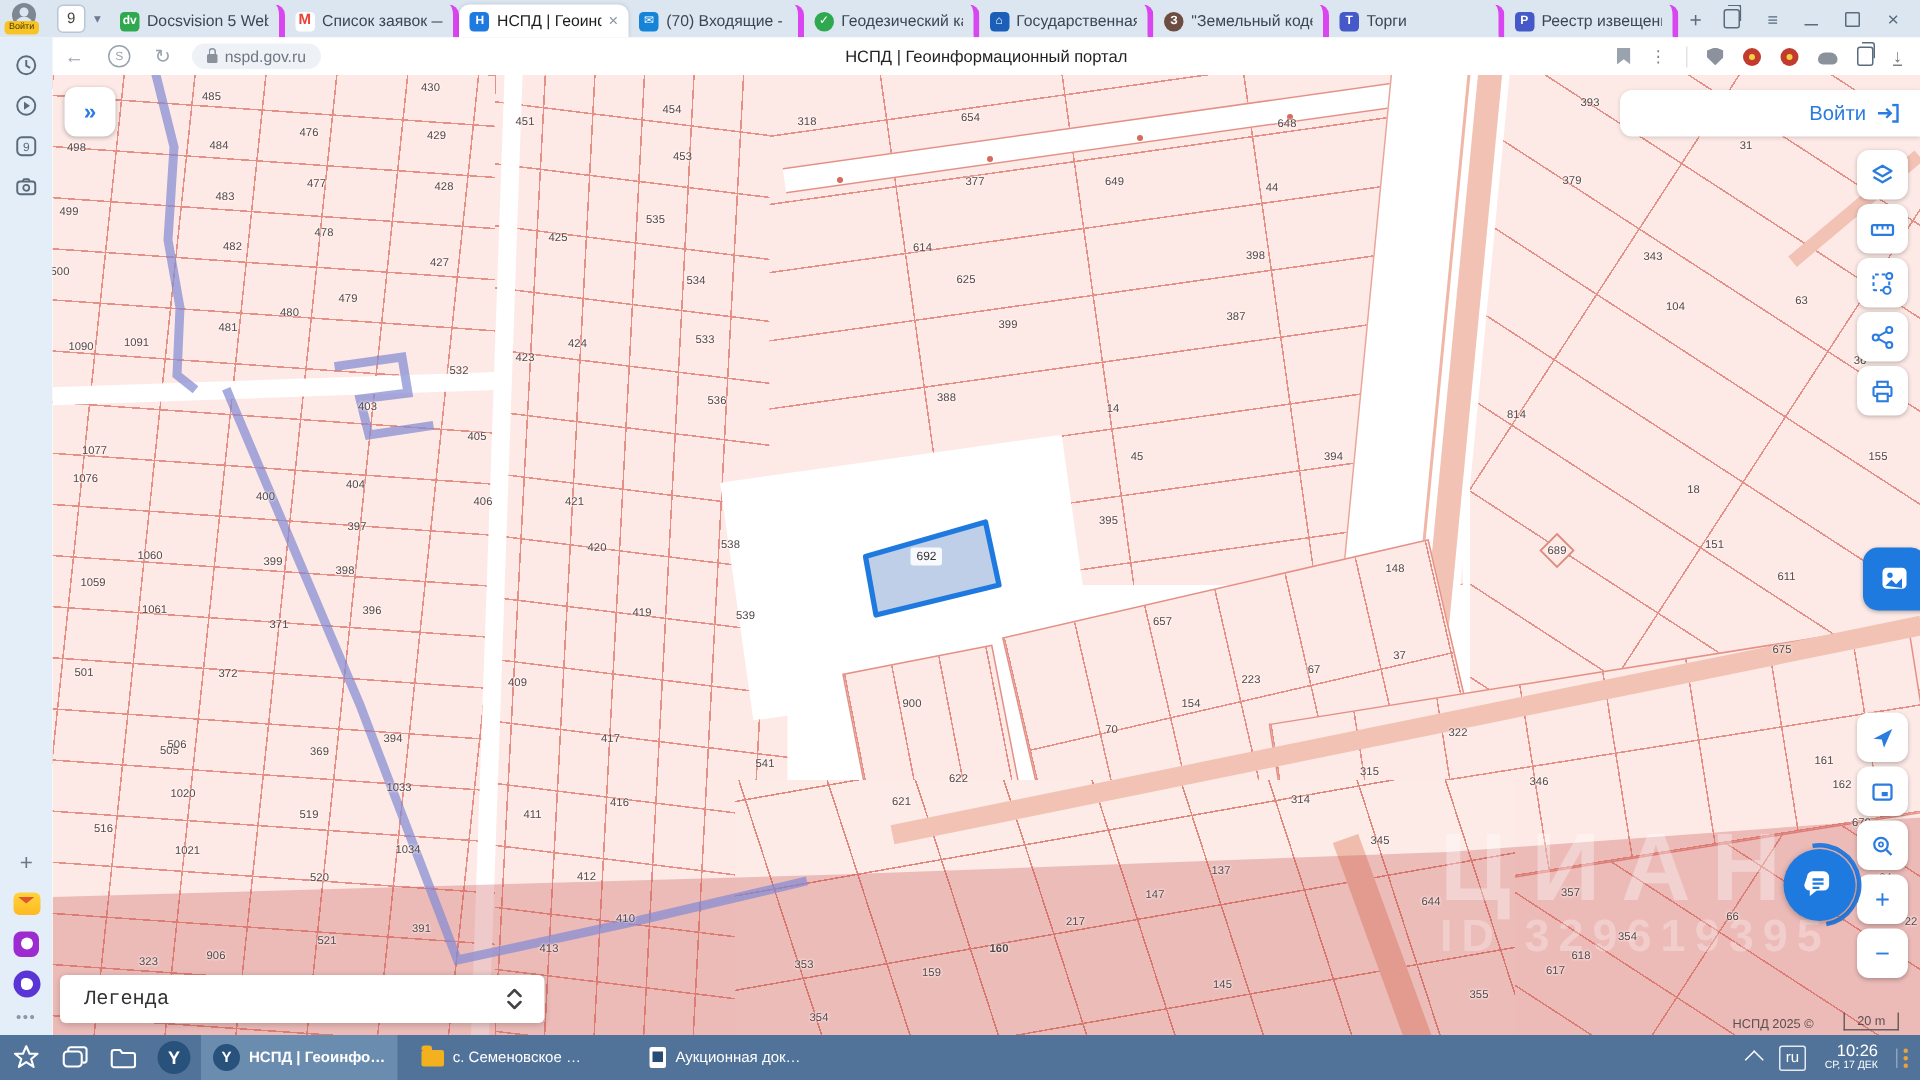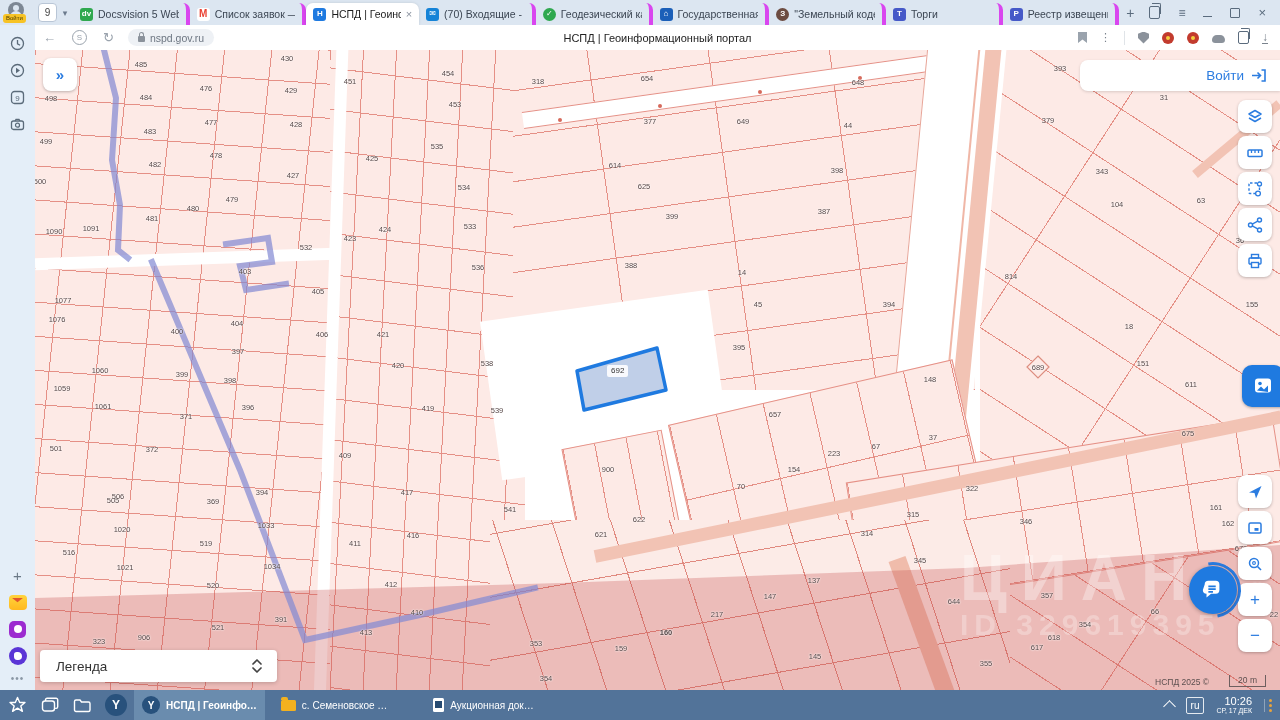--- a/index.html
+++ b/index.html
@@ -72,21 +72,21 @@
   #mapsvg{position:absolute;inset:0;z-index:5;}
   .mapbtn{width:34px;height:33px;background:#fff;border-radius:8px;box-shadow:0 1px 3px rgba(0,0,0,.25);display:flex;align-items:center;justify-content:center;color:#2b7ce0;}
   .ctrl-col{position:absolute;right:8px;display:flex;flex-direction:column;gap:3px;z-index:10;}
   .zoomglyph{font-size:17px;color:#2b7ce0;line-height:1;}
   #expand-btn{position:absolute;left:8px;top:8px;z-index:10;font-size:15px;font-weight:bold;color:#2b7ce0;}
   #loginbar{position:absolute;right:0;top:10px;width:200px;height:31px;background:#fff;border-radius:8px 0 0 8px;box-shadow:0 1px 3px rgba(0,0,0,.15);display:flex;align-items:center;justify-content:flex-end;gap:7px;padding-right:14px;box-sizing:border-box;z-index:10;color:#2b7ce0;font-size:13.5px;}
   #basemap-btn{position:absolute;right:-4px;top:315px;width:42px;height:42px;background:#1f7ae0;border-radius:10px 10px 2px 10px;z-index:10;display:flex;align-items:center;justify-content:center;box-shadow:0 1px 3px rgba(0,0,0,.3);}
   #chatwrap{position:absolute;left:1150px;top:512px;width:56px;height:56px;z-index:10;}
   #chatring{position:absolute;inset:0;border-radius:50%;border:3px solid transparent;border-right-color:#2b7ce0;border-top-color:#2b7ce0;transform:rotate(35deg);}
   #chatbtn{position:absolute;left:4px;top:4px;width:48px;height:48px;border-radius:50%;background:#1f7ae0;display:flex;align-items:center;justify-content:center;box-shadow:0 1px 4px rgba(0,0,0,.3);}
-  #legend{position:absolute;left:5px;top:600px;width:237px;height:32px;background:#fff;border-radius:4px;box-shadow:0 1px 4px rgba(0,0,0,.2);display:flex;align-items:center;z-index:10;}
+  #legend{position:absolute;left:5px;top:600px;width:323px;height:32px;background:#fff;border-radius:4px;box-shadow:0 1px 4px rgba(0,0,0,.2);display:flex;align-items:center;z-index:10;font-family:Liberation Mono, monospace;}
   #legend .ltext{font-size:13.5px;color:#333;margin-left:16px;flex:1;}
   #attr{position:absolute;right:14px;bottom:3px;display:flex;align-items:flex-end;gap:20px;z-index:10;font-size:8.5px;color:#5c4f4f;}
   .scalebar{border-left:1px solid #6d5f5f;border-right:1px solid #6d5f5f;border-bottom:1px solid #6d5f5f;padding:0 8px 1px;}
   #sel-lbl{position:absolute;left:572px;top:315px;z-index:8;background:rgba(255,255,255,.88);border-radius:2px;font-size:8px;color:#333;padding:0 4px;line-height:12px;}
   
   #taskbar{position:absolute;left:0;bottom:0;right:0;height:30px;background:#527399;display:flex;align-items:center;color:#fff;}
   .tb-ico{flex:none;display:flex;align-items:center;justify-content:center;}
   .ybadge{width:22px;height:22px;border-radius:50%;background:#28517c;color:#fff;font-weight:bold;font-size:12px;display:flex;align-items:center;justify-content:center;}
   .task{display:flex;align-items:center;gap:6px;height:30px;padding:0 8px;font-size:10px;white-space:nowrap;}
   .task.active{background:#6a8cae;}

